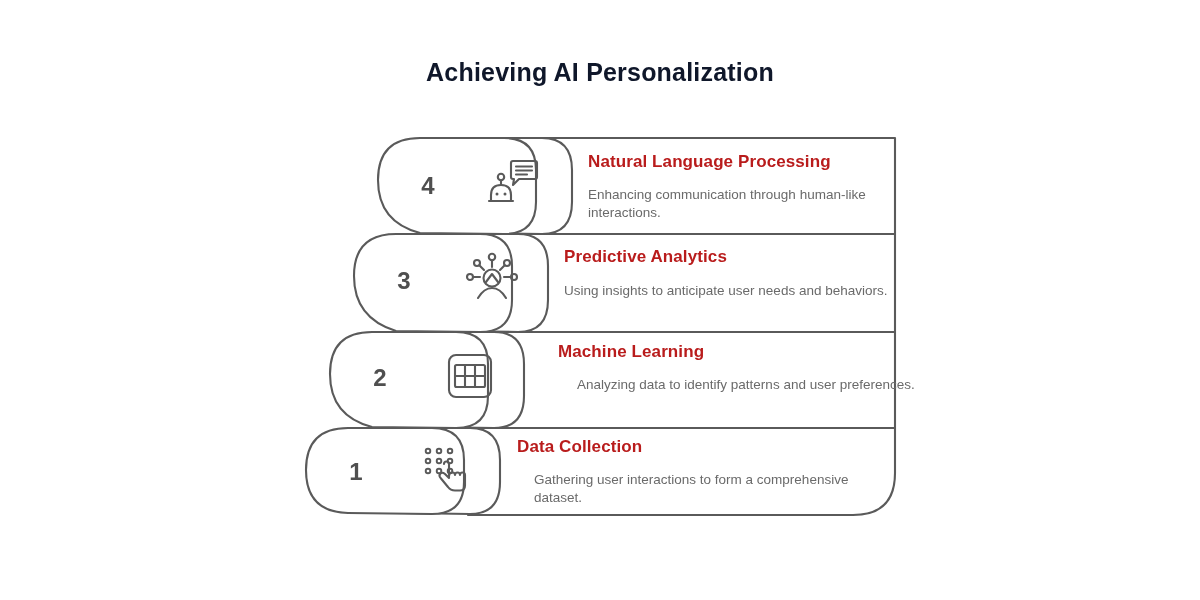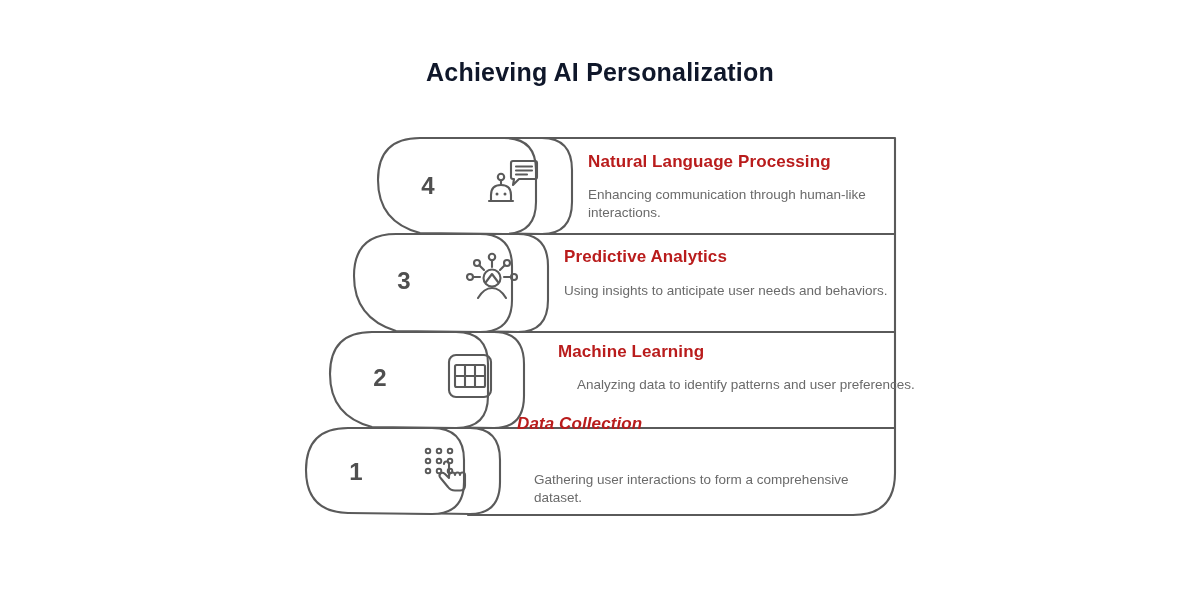--- a/index.html
+++ b/index.html
@@ -188,17 +188,17 @@
           <circle cx="32" cy="19" r="2.3"></circle>
           <circle cx="10" cy="29" r="2.3"></circle>
           <circle cx="21" cy="29" r="2.3"></circle>
           <circle cx="32" cy="29" r="2.3"></circle>
         </g>
 
         <path d="M31 22 L31 36 L27 32 Q24 29.5 22 32 Q20.5 34 23 36.5 L30 45 Q32.5 48.5 37 48.5 L42 48.5 Q47 48.5 47 43.5 L47 33 Q47 30.5 44.5 30.5 Q42 30.5 42 33 Q42 30.5 39.5 30.5 Q37 30.5 37 33 Q37 30.5 34.5 30.5 Q31 30.5 31 34 L31 22 Q31 19.5 28.5 19.5 Q26 19.5 26 22"></path>
       </svg>
     </div>
 
-    <div class="step-heading" style="left:517px; top:414px;font-style:italic;">Data Collection</div>
+    <div class="step-heading" style="left:517px; top:437px;">Data Collection</div>
     <div class="step-desc" style="left:534px; top:471px; width:360px;">Gathering user interactions to form a comprehensive dataset.</div>
 
   </div>
 </div>
 
 </body></html>

